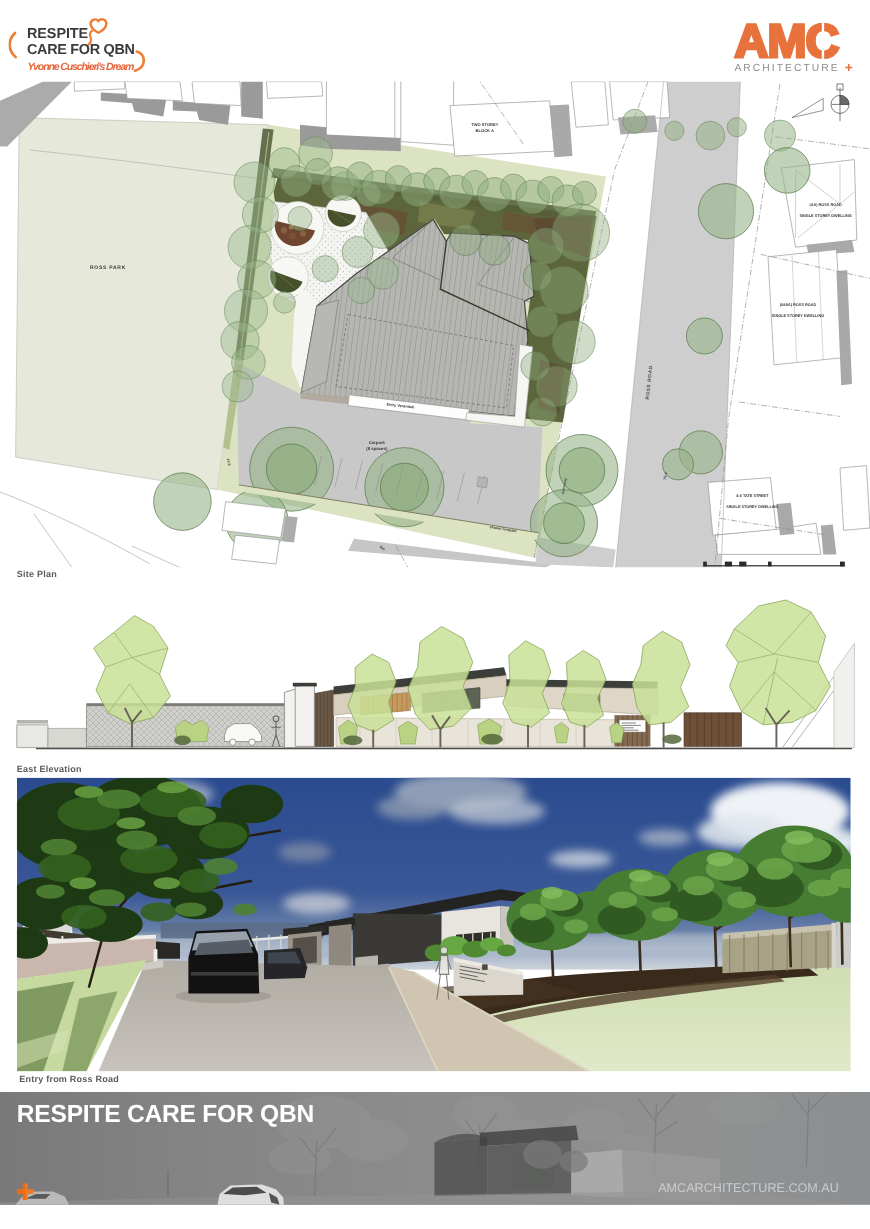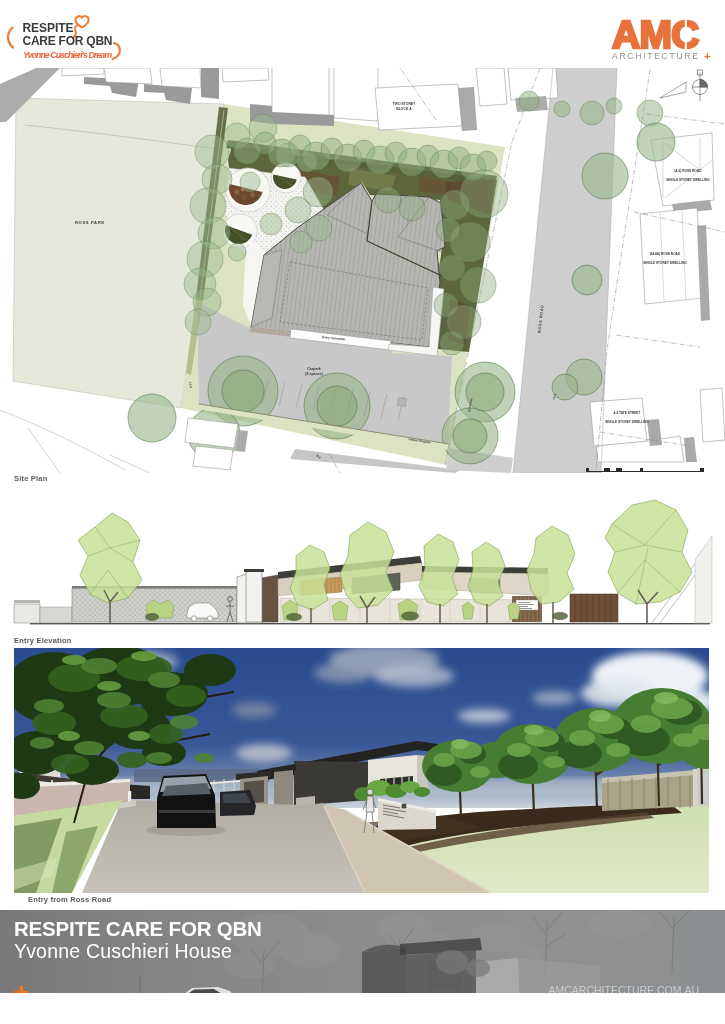--- a/index.html
+++ b/index.html
@@ -403,21 +403,21 @@
 <g fill="#55683c" fill-opacity="0.85">
   <ellipse cx="152" cy="617" rx="7" ry="4"></ellipse>
   <ellipse cx="294" cy="617" rx="8" ry="4"></ellipse>
   <ellipse cx="410" cy="616" rx="9" ry="4.5"></ellipse>
   <ellipse cx="560" cy="616" rx="8" ry="4"></ellipse>
 </g>
 </g>
 </g>
 </svg>
 </div>
-<div class="lbl" style="left:14px;top:636px;">Entry Elevation</div>
+<div class="lbl" style="left:14px;top:636px;">East Elevation</div>
 
 <div class="abs" id="persp" style="left:14px;top:648px;width:695px;height:245px;overflow:hidden;">
 <svg width="695" height="245" viewBox="0 0 695 245">
 <defs>
 <linearGradient id="skyg" x1="0" y1="0" x2="0" y2="1">
   <stop offset="0" stop-color="#2a4b8f"></stop>
   <stop offset="0.6" stop-color="#3a5797"></stop>
   <stop offset="0.82" stop-color="#6e85ac"></stop>
   <stop offset="0.92" stop-color="#a8b6cb"></stop>
   <stop offset="1" stop-color="#cdd3da"></stop>
@@ -646,23 +646,23 @@
 <g fill="#6fa846" opacity="0.8">
   <ellipse cx="60" cy="12" rx="12" ry="5"></ellipse>
   <ellipse cx="130" cy="8" rx="13" ry="5"></ellipse>
   <ellipse cx="95" cy="38" rx="12" ry="5"></ellipse>
   <ellipse cx="55" cy="88" rx="11" ry="5"></ellipse>
   <ellipse cx="125" cy="88" rx="11" ry="5"></ellipse>
 </g>
 </g>
 </svg>
 </div>
-<div class="lbl" style="left:28px;top:895px;">Entry from Ross Road</div>
-
-<div class="abs" id="footer" style="left:0px;top:910px;width:725px;height:83px;background:linear-gradient(90deg,#797979 0%,#838383 20%,#8b8b8b 45%,#909090 75%,#8c8f91 100%);overflow:hidden;">
+<div class="lbl" style="left:16px;top:895px;">Entry from Ross Road</div>
+
+<div class="abs" id="footer" style="left:0px;top:910px;width:725px;height:94px;background:linear-gradient(90deg,#797979 0%,#838383 20%,#8b8b8b 45%,#909090 75%,#8c8f91 100%);overflow:hidden;">
   <svg class="abs" width="725" height="114" viewBox="0 0 725 114" style="left:0;top:0;">
 
     <g fill="#9c9c9c" opacity="0.28">
       <ellipse cx="270" cy="25" rx="40" ry="22"></ellipse>
       <ellipse cx="310" cy="40" rx="30" ry="18"></ellipse>
       <ellipse cx="250" cy="55" rx="26" ry="14"></ellipse>
       <ellipse cx="405" cy="18" rx="28" ry="16"></ellipse>
       <ellipse cx="435" cy="35" rx="22" ry="12"></ellipse>
       <ellipse cx="495" cy="28" rx="26" ry="14"></ellipse>
       <ellipse cx="525" cy="45" rx="18" ry="10"></ellipse>
@@ -706,19 +706,18 @@
     <g>
       <path d="M 12,95 L 18,88 L 28,83 L 44,83 L 54,87 L 57,93 L 57,102 L 14,103 Z" fill="#b9b9b9"></path>
       <path d="M 21,89 L 30,85 L 42,85 L 38,89 Z" fill="#5a5a5a"></path>
       <path d="M 14,96 L 30,94 L 52,95 L 54,100 L 15,101 Z" fill="#a2a2a2"></path>
       <circle cx="27" cy="102" r="4.6" fill="#4a4a4a"></circle>
       <circle cx="48" cy="102" r="4.4" fill="#4a4a4a"></circle>
     </g>
     <rect x="0" y="106" width="725" height="8" fill="#000" opacity="0.2"></rect>
   </svg>
   <div class="abs" style="left:14px;top:7px;color:#fff;font-size:20.5px;font-weight:bold;letter-spacing:-0.2px;">RESPITE CARE FOR QBN</div>
-  <div class="abs" style="left:14px;top:30px;color:#fff;font-size:19.5px;letter-spacing:0.2px;">Yvonne Cuschieri House</div>
   <svg class="abs" style="left:14px;top:76px;" width="14" height="14" viewBox="0 0 14 14">
       <path d="M 5,0 H 9 V 5 H 14 V 9 H 9 V 14 H 5 V 9 H 0 V 5 H 5 Z" fill="#f47a21"></path>
       <path d="M 5,0 H 7 V 14 H 5 V 9 H 0 V 5 H 5 Z" fill="#e96c18"></path>
     </svg>
   <div class="abs" style="right:26px;top:74px;color:#c9ccce;font-size:10.5px;letter-spacing:0px;">AMCARCHITECTURE.COM.AU</div>
 </div>
 
 </body></html>

